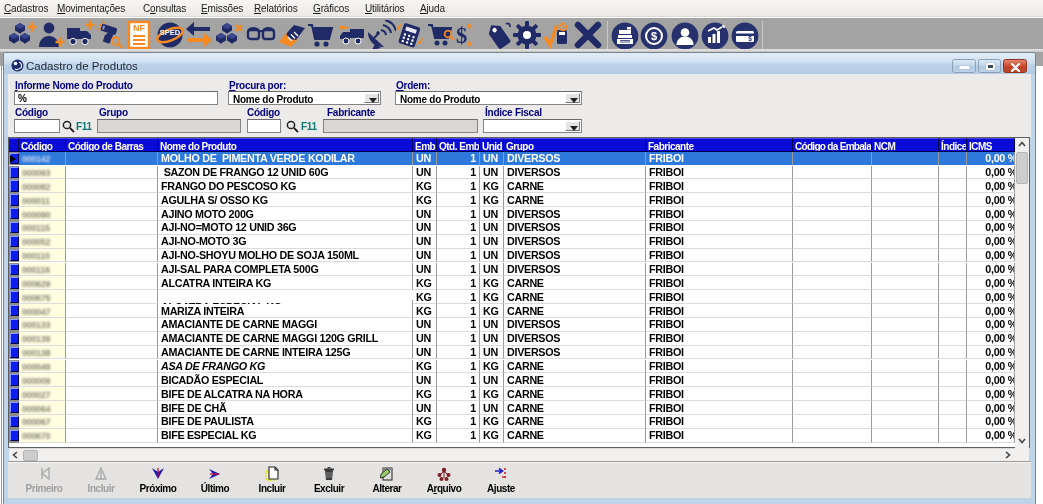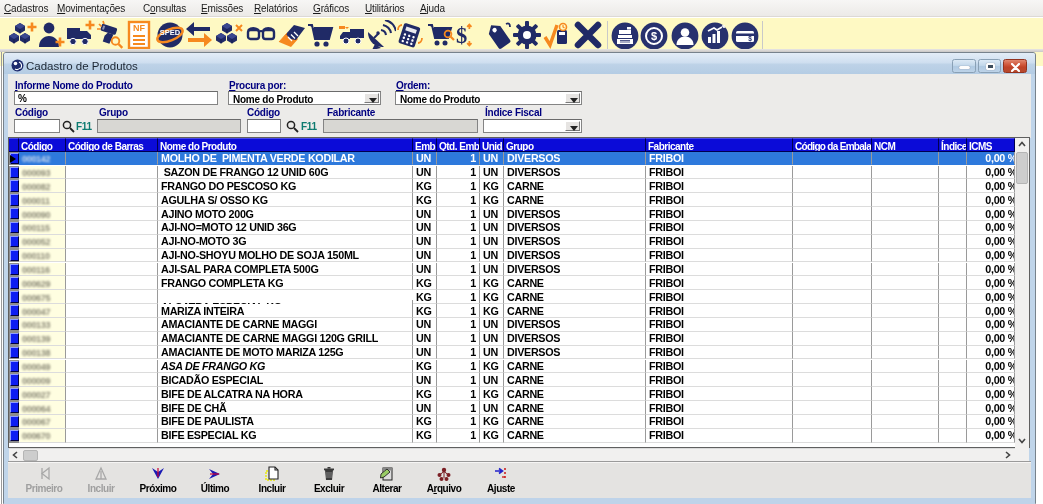--- a/index.html
+++ b/index.html
@@ -4,21 +4,21 @@
 html,body { width:1043px; height:504px; overflow:hidden; background:#fff;
   font-family:"Liberation Sans",sans-serif; position:relative; }
 .abs { position:absolute; }
 
 
 #menubar { position:absolute; left:0; top:0; width:1043px; height:17px;
   background:linear-gradient(#f7f6f5,#eceae7); border-bottom:1px solid #ddd9d5; }
 .mi { position:absolute; top:2.5px; font-size:10px; letter-spacing:-0.15px; color:#1a1a1a; }
 
 
-#toolbar { position:absolute; left:0; top:18px; width:1043px; height:48px; background:#fef9c3; }
+#toolbar { position:absolute; left:0; top:18px; width:1043px; height:48px; background:#a3a3a3; }
 #toolbar .sep { position:absolute; top:3px; width:1px; height:28px; background:#c9c9c9; }
 .tbi { position:absolute; }
 #tbedge { position:absolute; left:0; top:49px; width:1043px; height:3px;
   background:linear-gradient(#e8e6e4,#c9c7c5); }
 
 
 #win { position:absolute; left:3px; top:52px; width:1033px; height:452px;
   border:1px solid #77828c; border-radius:3px 3px 0 0; background:#c0d5ea; box-shadow:inset 0 1px 0 #e9f1f9; }
 #titlebar { position:absolute; left:4px; top:53px; width:1031px; height:21px;
   border-radius:2px 2px 0 0; background:linear-gradient(#e3edf7 0%,#cfdff0 45%,#bdd2e7 55%,#b4cce4 100%); }
@@ -523,21 +523,21 @@
 <div class="gc " style="left:872px;top:262.5px;width:67px;height:13.9px;"></div>
 <div class="gc " style="left:939px;top:262.5px;width:28px;height:13.9px;"></div>
 <div class="gc r " style="left:967px;top:262.5px;width:48px;height:13.9px;overflow:hidden;">
     <span class="icmst">0,00 %</span>
   </div>
 <div class="ind" style="top:276.3px;height:13.9px;">
     <div class="indsq"></div>
   </div>
 <div class="gc yel " style="left:19px;top:276.3px;width:47px;height:13.9px;"><span class="blur">000629</span></div>
 <div class="gc " style="left:66px;top:276.3px;width:92px;height:13.9px;"></div>
-<div class="gc " style="left:158px;top:276.3px;width:255px;height:13.9px;">FRANGO COMPLETA KG</div>
+<div class="gc " style="left:158px;top:276.3px;width:255px;height:13.9px;">ALCATRA INTEIRA KG</div>
 <div class="gc " style="left:413px;top:276.3px;width:24px;height:13.9px;">KG</div>
 <div class="gc r " style="left:437px;top:276.3px;width:43px;height:13.9px;">1</div>
 <div class="gc " style="left:480px;top:276.3px;width:24px;height:13.9px;">KG</div>
 <div class="gc " style="left:504px;top:276.3px;width:142px;height:13.9px;">CARNE</div>
 <div class="gc " style="left:646px;top:276.3px;width:147px;height:13.9px;">FRIBOI</div>
 <div class="gc " style="left:793px;top:276.3px;width:79px;height:13.9px;"></div>
 <div class="gc " style="left:872px;top:276.3px;width:67px;height:13.9px;"></div>
 <div class="gc " style="left:939px;top:276.3px;width:28px;height:13.9px;"></div>
 <div class="gc r " style="left:967px;top:276.3px;width:48px;height:13.9px;overflow:hidden;">
     <span class="icmst">0,00 %</span>
@@ -608,21 +608,21 @@
 <div class="gc " style="left:872px;top:331.7px;width:67px;height:13.9px;"></div>
 <div class="gc " style="left:939px;top:331.7px;width:28px;height:13.9px;"></div>
 <div class="gc r " style="left:967px;top:331.7px;width:48px;height:13.9px;overflow:hidden;">
     <span class="icmst">0,00 %</span>
   </div>
 <div class="ind" style="top:345.6px;height:13.9px;">
     <div class="indsq"></div>
   </div>
 <div class="gc yel " style="left:19px;top:345.6px;width:47px;height:13.9px;"><span class="blur">000138</span></div>
 <div class="gc " style="left:66px;top:345.6px;width:92px;height:13.9px;"></div>
-<div class="gc " style="left:158px;top:345.6px;width:255px;height:13.9px;">AMACIANTE DE MOTO MARIZA 125G</div>
+<div class="gc " style="left:158px;top:345.6px;width:255px;height:13.9px;">AMACIANTE DE CARNE INTEIRA 125G</div>
 <div class="gc " style="left:413px;top:345.6px;width:24px;height:13.9px;">UN</div>
 <div class="gc r " style="left:437px;top:345.6px;width:43px;height:13.9px;">1</div>
 <div class="gc " style="left:480px;top:345.6px;width:24px;height:13.9px;">UN</div>
 <div class="gc " style="left:504px;top:345.6px;width:142px;height:13.9px;">DIVERSOS</div>
 <div class="gc " style="left:646px;top:345.6px;width:147px;height:13.9px;">FRIBOI</div>
 <div class="gc " style="left:793px;top:345.6px;width:79px;height:13.9px;"></div>
 <div class="gc " style="left:872px;top:345.6px;width:67px;height:13.9px;"></div>
 <div class="gc " style="left:939px;top:345.6px;width:28px;height:13.9px;"></div>
 <div class="gc r " style="left:967px;top:345.6px;width:48px;height:13.9px;overflow:hidden;">
     <span class="icmst">0,00 %</span>

